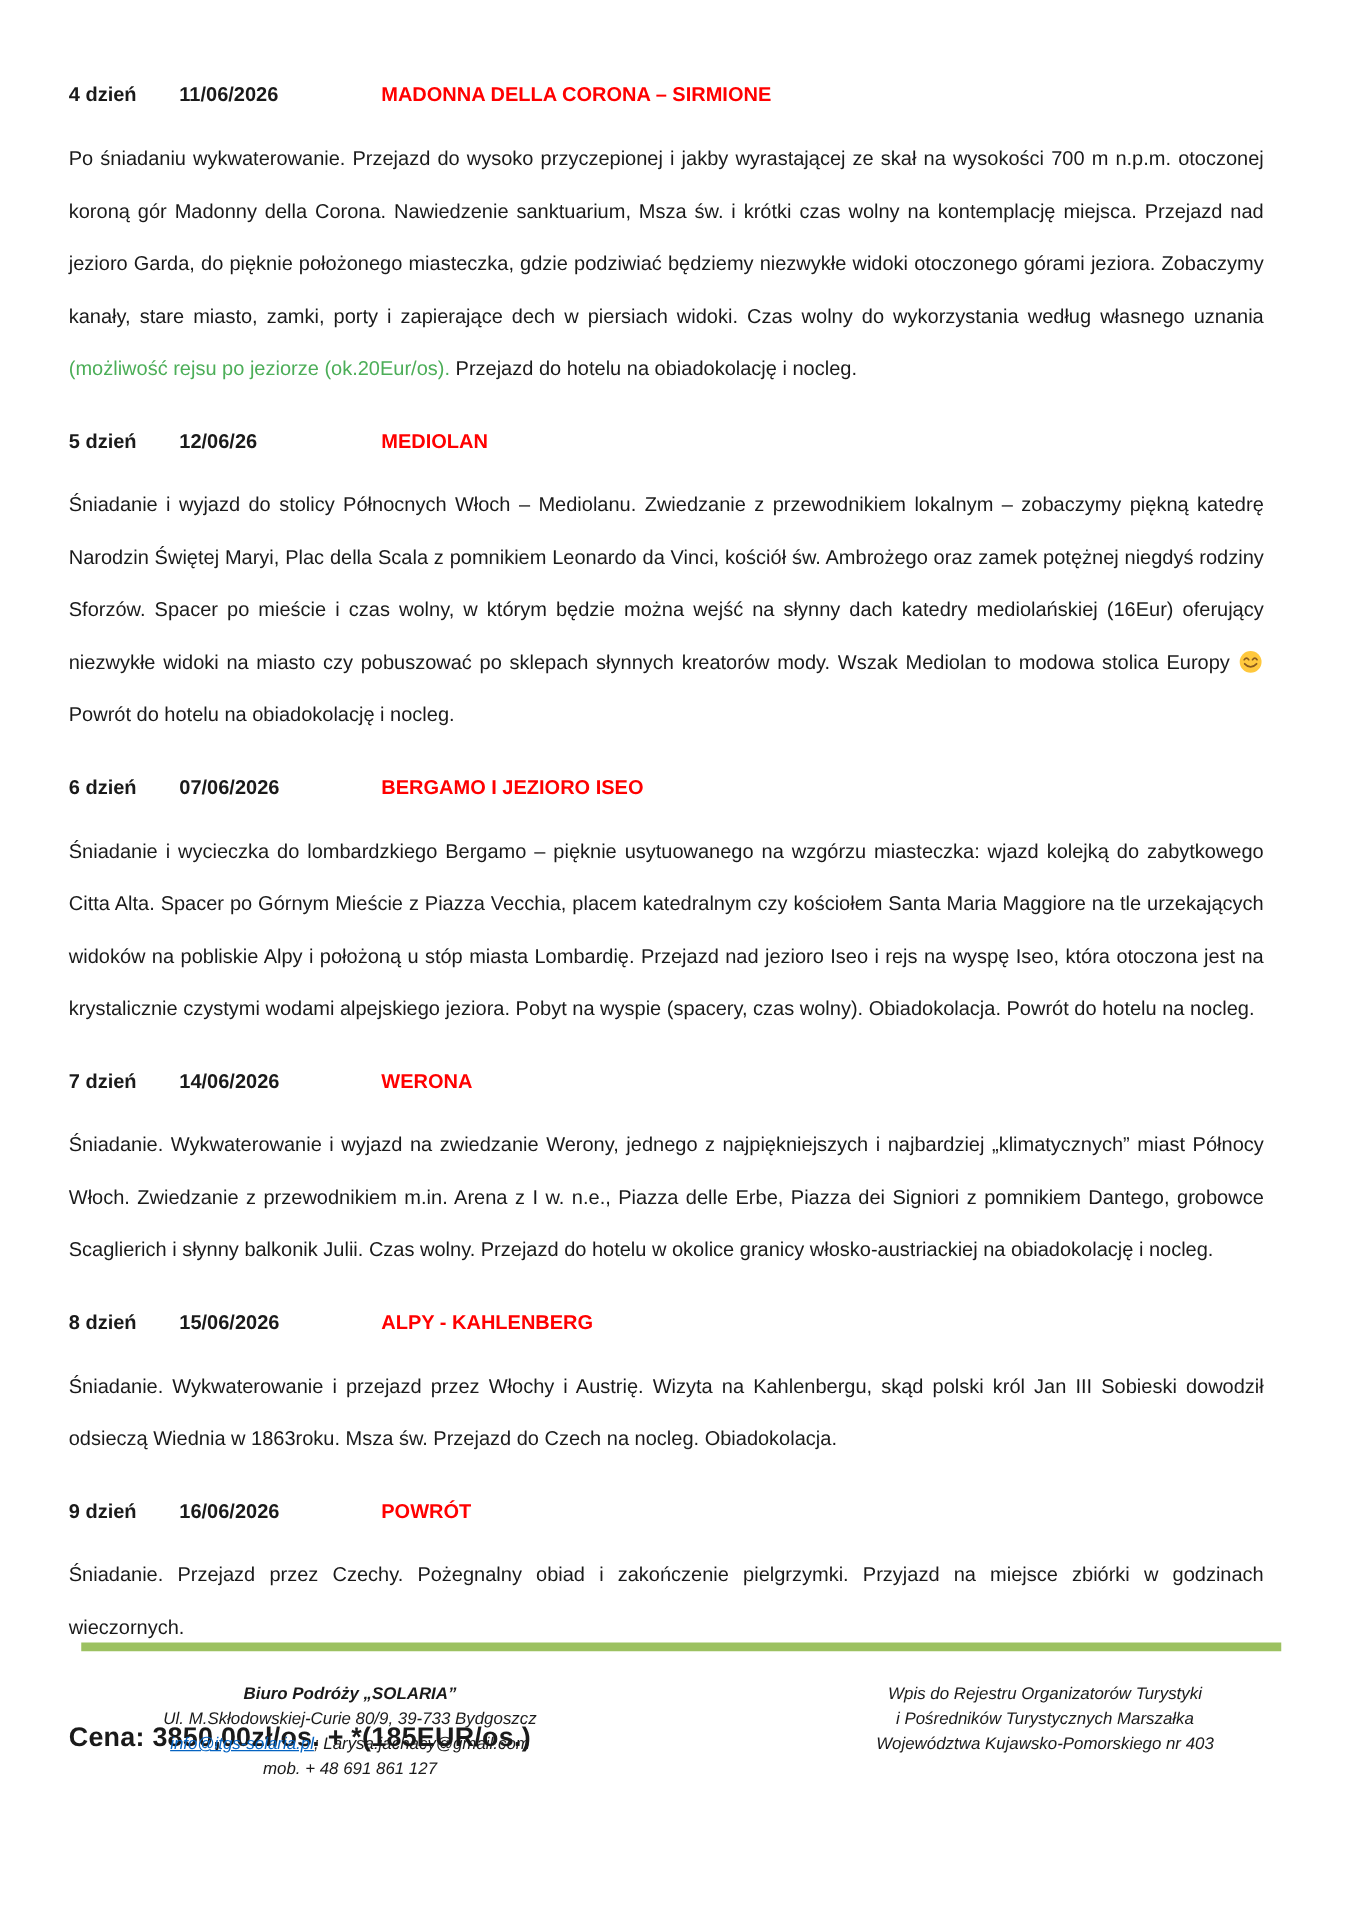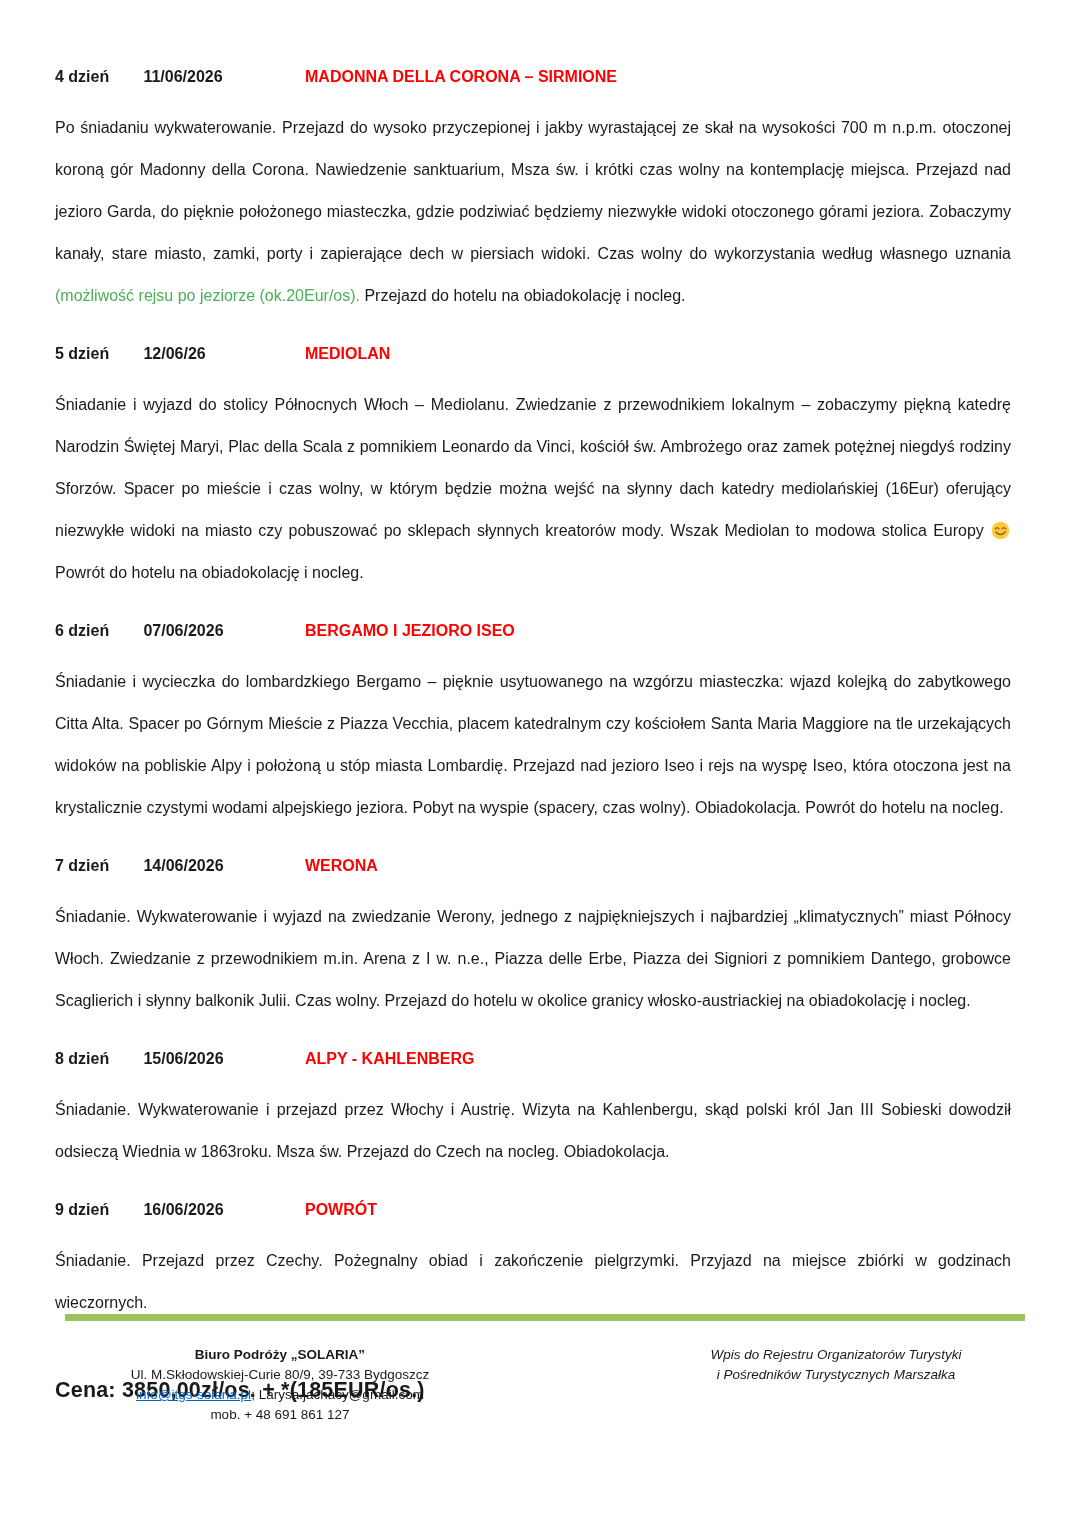--- a/index.html
+++ b/index.html
@@ -67,20 +67,21 @@
   .divider{
     position:absolute;
     left:65px;top:1314px;
     width:960px;height:7px;
     background:var(--bar);
   }
   .footer-left{
     position:absolute;
     left:102px;top:1345px;width:356px;
     text-align:center;
+    font-style:italic;
     font-size:13.5px;
     line-height:20px;
   }
   .footer-right{
     position:absolute;
     left:668px;top:1345px;width:336px;
     text-align:center;
     font-style:italic;
     font-size:13.5px;
     line-height:20px;
@@ -166,15 +167,16 @@
   <footer>
     <div class="footer-left">
       <div class="agency-name">Biuro Podróży „SOLARIA”</div>
       <div>Ul. M.Skłodowskiej-Curie 80/9, 39-733 Bydgoszcz</div>
       <div><span class="email-link">info@itgs-solaria.pl</span><span>; Larysa.jachacy@gmail.com</span></div>
       <div>mob. + 48 691 861 127</div>
     </div>
     <div class="footer-right">
       <div>Wpis do Rejestru Organizatorów Turystyki</div>
       <div>i Pośredników Turystycznych Marszałka</div>
+      <div>Województwa Kujawsko-Pomorskiego nr 403</div>
     </div>
   </footer>
 </div>
 
 </body></html>

